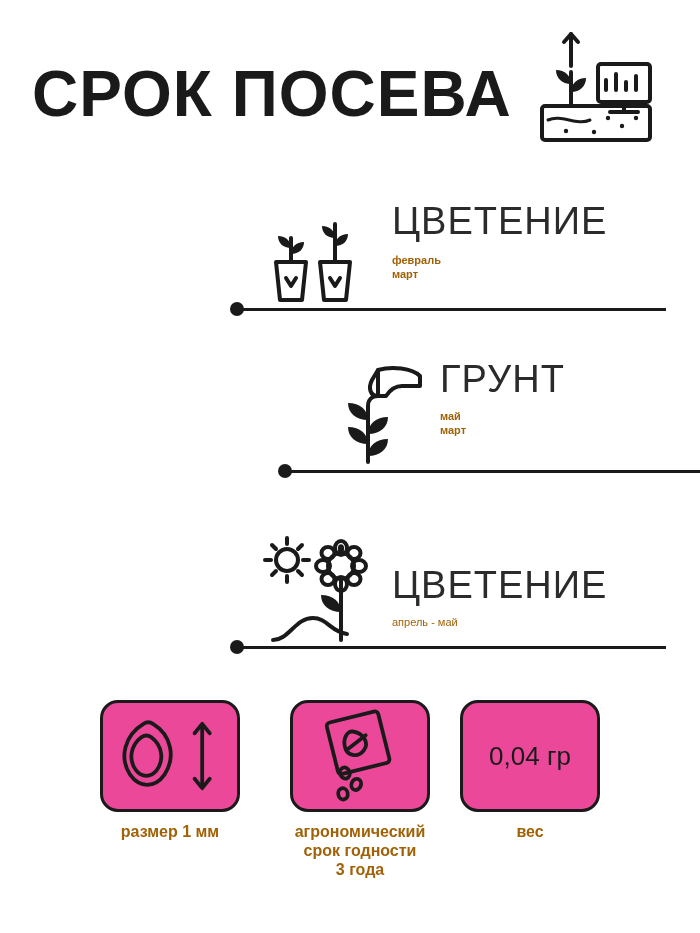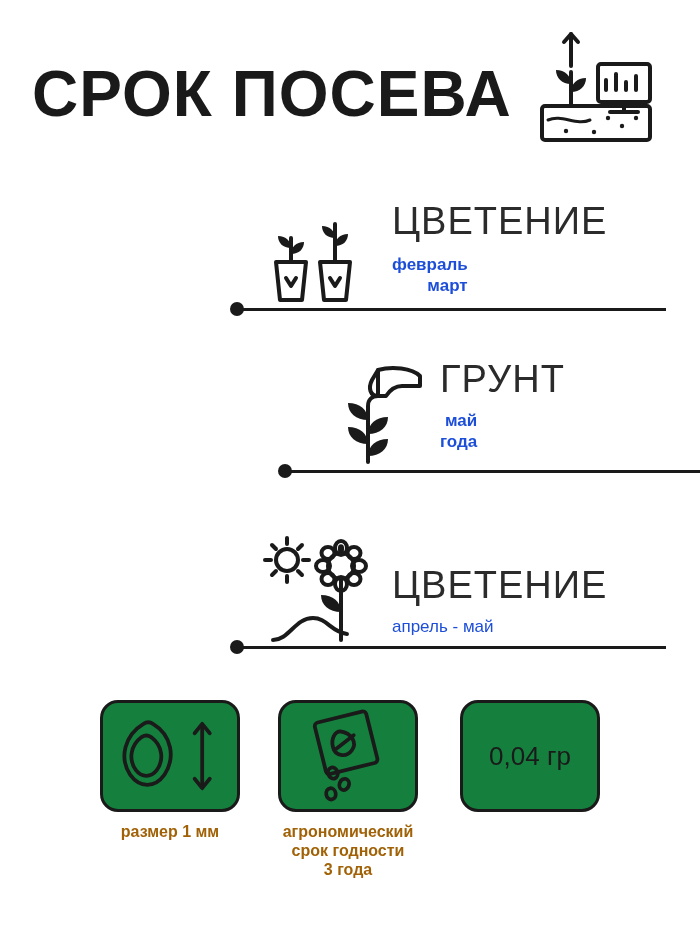--- a/index.html
+++ b/index.html
@@ -63,26 +63,25 @@
     position: absolute;
     font-size: 38px;
     font-weight: 400;
     letter-spacing: 1px;
     line-height: 1;
     color: #2b2b2b;
     white-space: nowrap;
   }
   .stage-sub {
     position: absolute;
-    font-size: 17px;
+    font-size: 11px;
     font-weight: 700;
     line-height: 1.25;
-    color: #1d4ed8;
+    color: #a16207;
     white-space: pre-line;
-    text-align: right;
   }
   .stage-icon {
     position: absolute;
   }
 
   
   #stage-seedling { left: 0; top: 186px; width: 700px; height: 140px; }
   #stage-seedling .stage-icon { left: 268px; top: 20px; width: 110px; height: 100px; }
   #stage-seedling .stage-title { left: 392px; top: 16px; }
   #stage-seedling .stage-sub   { left: 392px; top: 68px; }
@@ -117,21 +116,21 @@
     position: absolute;
     width: 140px;
   }
   .card-box {
     width: 140px;
     height: 112px;
     border: 3px solid #1a1a1a;
     border-radius: 18px;
     box-sizing: border-box;
     position: relative;
-    background: #15803d;
+    background: #ec4899;
   }
   .card-caption {
     margin-top: 10px;
     text-align: center;
     font-size: 16px;
     font-weight: 700;
     line-height: 1.2;
     white-space: pre-line;
     color: #a16207;
   }
@@ -142,21 +141,21 @@
     width: 100%;
     height: 100%;
     display: flex;
     align-items: center;
     justify-content: center;
     font-size: 26px;
     font-weight: 400;
     color: #1a1a1a;
   }
   #card-size   { left: 100px; top: 6px; }
-  #card-expiry { left: 278px; top: 6px; }
+  #card-expiry { left: 290px; top: 6px; }
   #card-weight { left: 460px; top: 6px; }
   #card-expiry .card-caption { width: 180px; margin-left: -20px; }
 
   .ico { display: block; }
 </style>
 </head>
 <body>
 
 <div class="title-row">
   <div class="title-text">СРОК ПОСЕВА</div>
@@ -227,21 +226,21 @@
 
       <path d="M52 58 C40 58 32 51 32 41 C44 41 52 48 52 58 Z" fill="#1a1a1a" stroke="none"></path>
       <path d="M52 82 C40 82 32 75 32 65 C44 65 52 72 52 82 Z" fill="#1a1a1a" stroke="none"></path>
 
       <path d="M52 72 C64 72 72 65 72 55 C60 55 52 62 52 72 Z" fill="#1a1a1a" stroke="none"></path>
       <path d="M52 94 C64 94 72 87 72 77 C60 77 52 84 52 94 Z" fill="#1a1a1a" stroke="none"></path>
     </svg>
   </div>
   <div class="stage-title">ГРУНТ</div>
   <div class="stage-sub">май
-года</div>
+март</div>
   <div class="stage-line"></div>
   <div class="stage-dot"></div>
 </div>
 
 <div class="stage" id="stage-bloom">
   <div class="stage-icon">
     <svg class="ico" viewBox="0 0 135 125" width="135" height="125" fill="none" stroke="#1a1a1a" stroke-width="4" stroke-linecap="round" stroke-linejoin="round">
 
       <circle cx="32" cy="32" r="11"></circle>
       <line x1="32" y1="10" x2="32" y2="16"></line>
@@ -313,15 +312,16 @@
     </div>
     <div class="card-caption">агрономический
 срок годности
 3 года</div>
   </div>
 
   <div class="card" id="card-weight">
     <div class="card-box">
       <div class="card-value">0,04 гр</div>
     </div>
+    <div class="card-caption">вес</div>
   </div>
 
 </div>
 
 </body></html>

